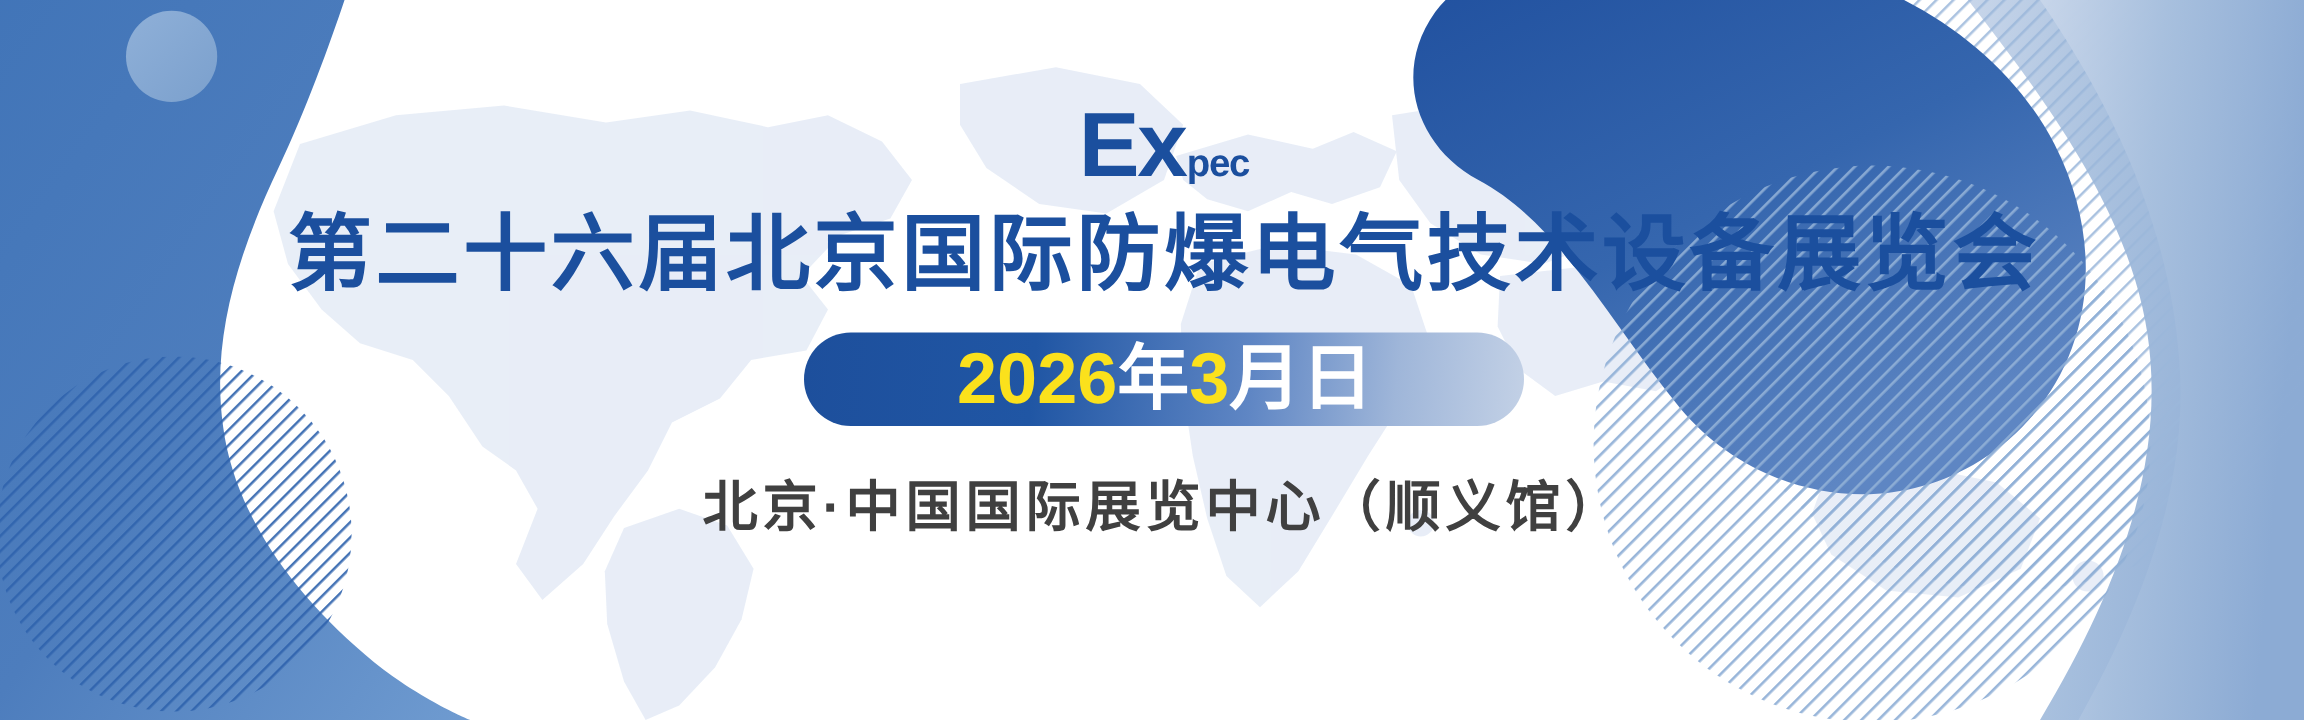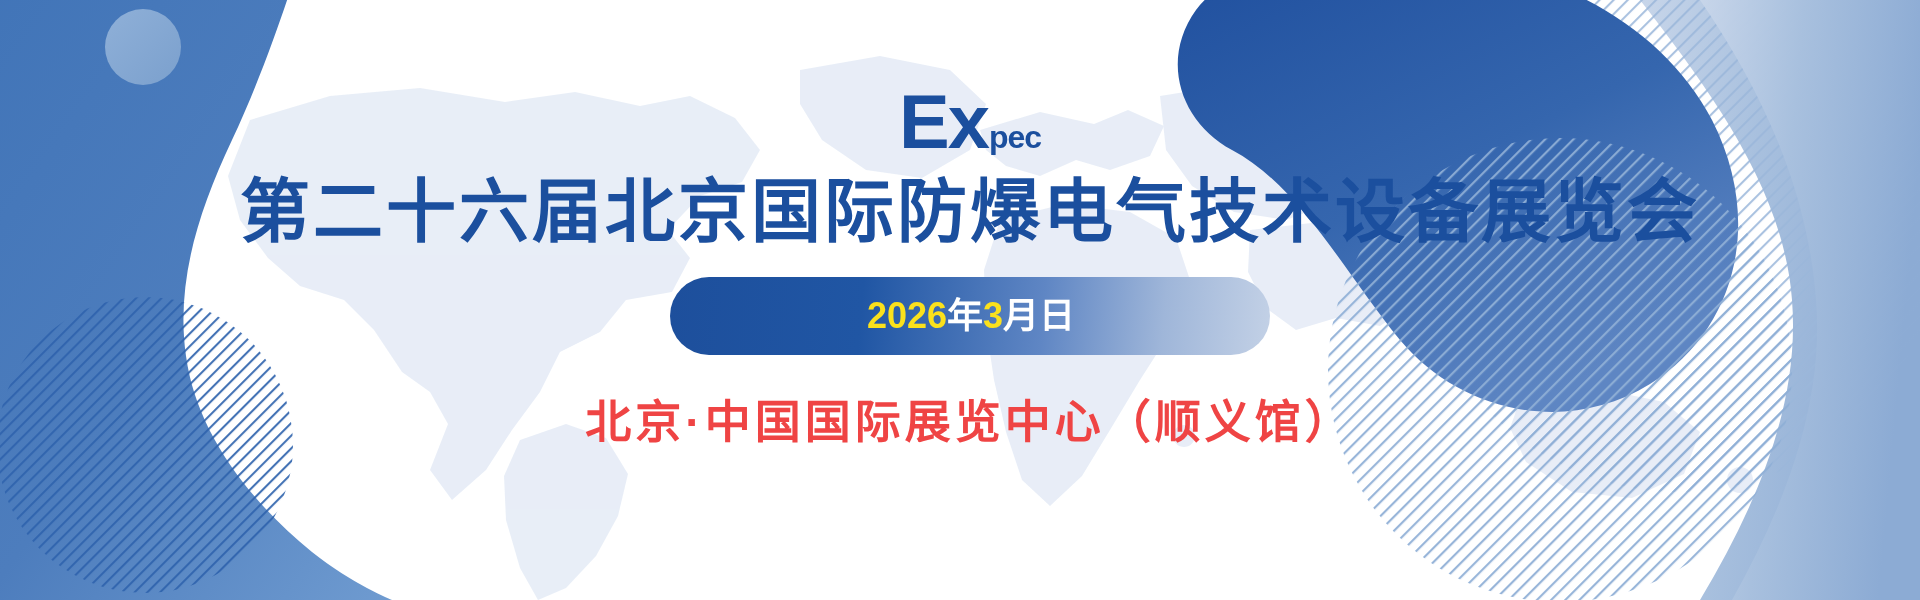--- a/index.html
+++ b/index.html
@@ -51,33 +51,33 @@
     margin-top:26px;
     height:78px;
     min-width:600px;
     padding:0 44px 0 46px;
     border-radius:42px;
     background:linear-gradient(95deg,#1d4f9c 0%,#2056a4 32%,#5f86c4 62%,#9fb6d9 82%,#c3d1e6 100%);
     display:flex;align-items:center;justify-content:center;
     box-sizing:border-box;
   }
   .date-text{
-    font-size:36px;font-weight:800;line-height:1;
+    font-size:60px;font-weight:800;line-height:1;
     white-space:nowrap;letter-spacing:0px;
     display:flex;align-items:baseline;
   }
   .date-text .num{color:#fbe11c;}
   .date-text .cn{color:#ffffff;font-weight:700;}
 
   
   .venue{
     margin-top:30px;
     font-size:46px;
     font-weight:700;
-    color:#ef4444;
+    color:#404040;
     letter-spacing:4px;
     white-space:nowrap;
   }
 </style>
 </head>
 <body>
 
 <div id="banner">
 
   <svg class="layer" id="bg-svg" viewBox="0 0 1920 600" width="1920" height="600" preserveAspectRatio="none">

